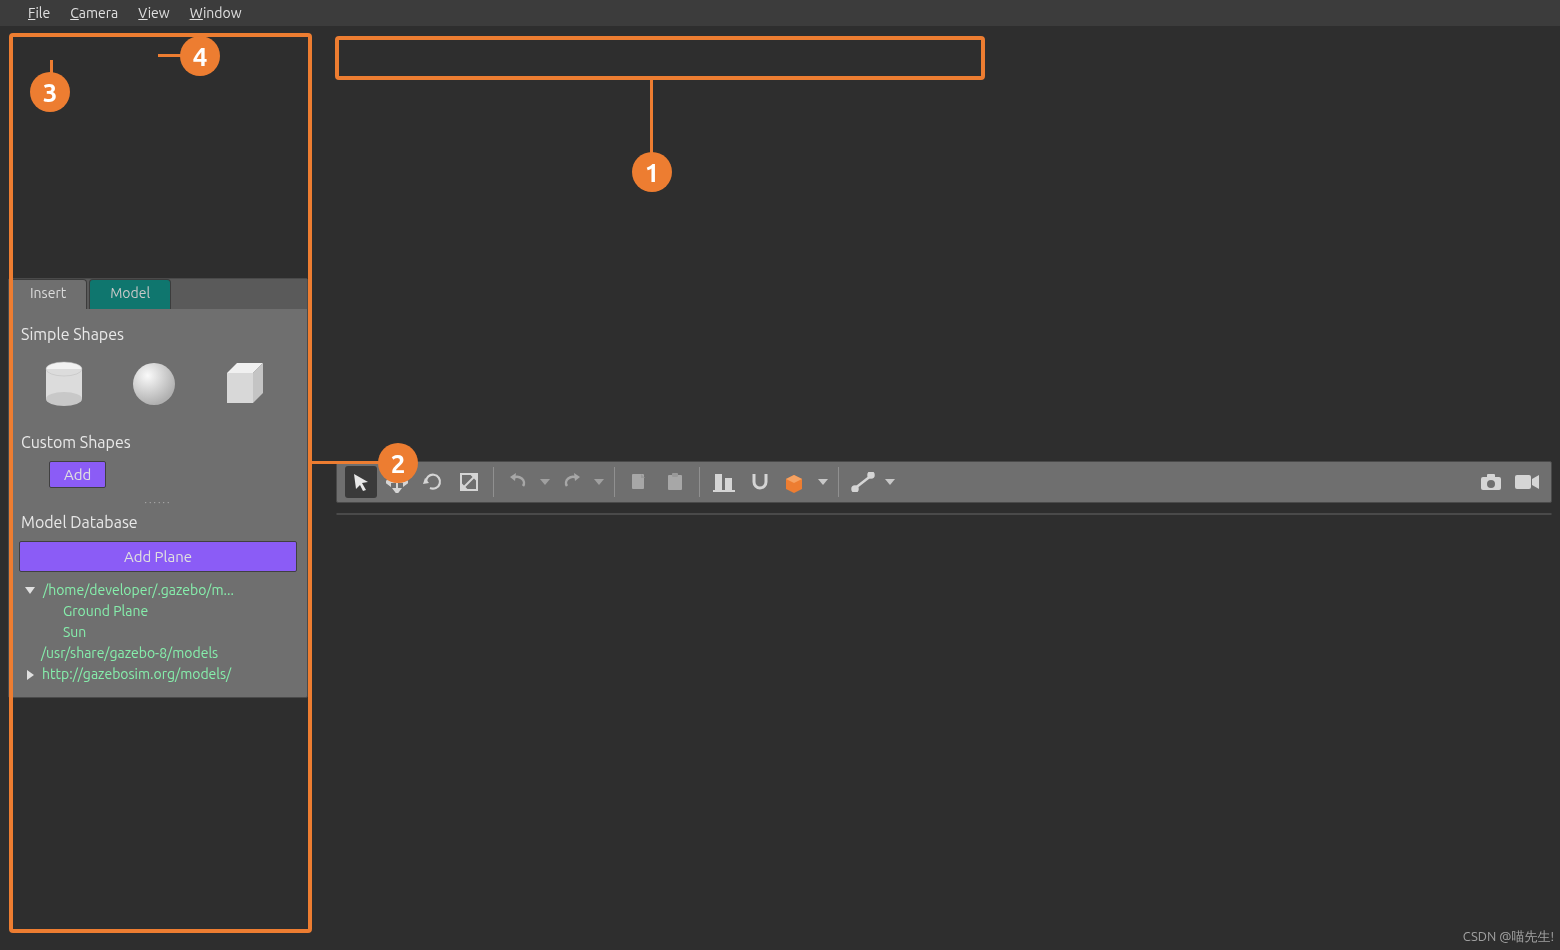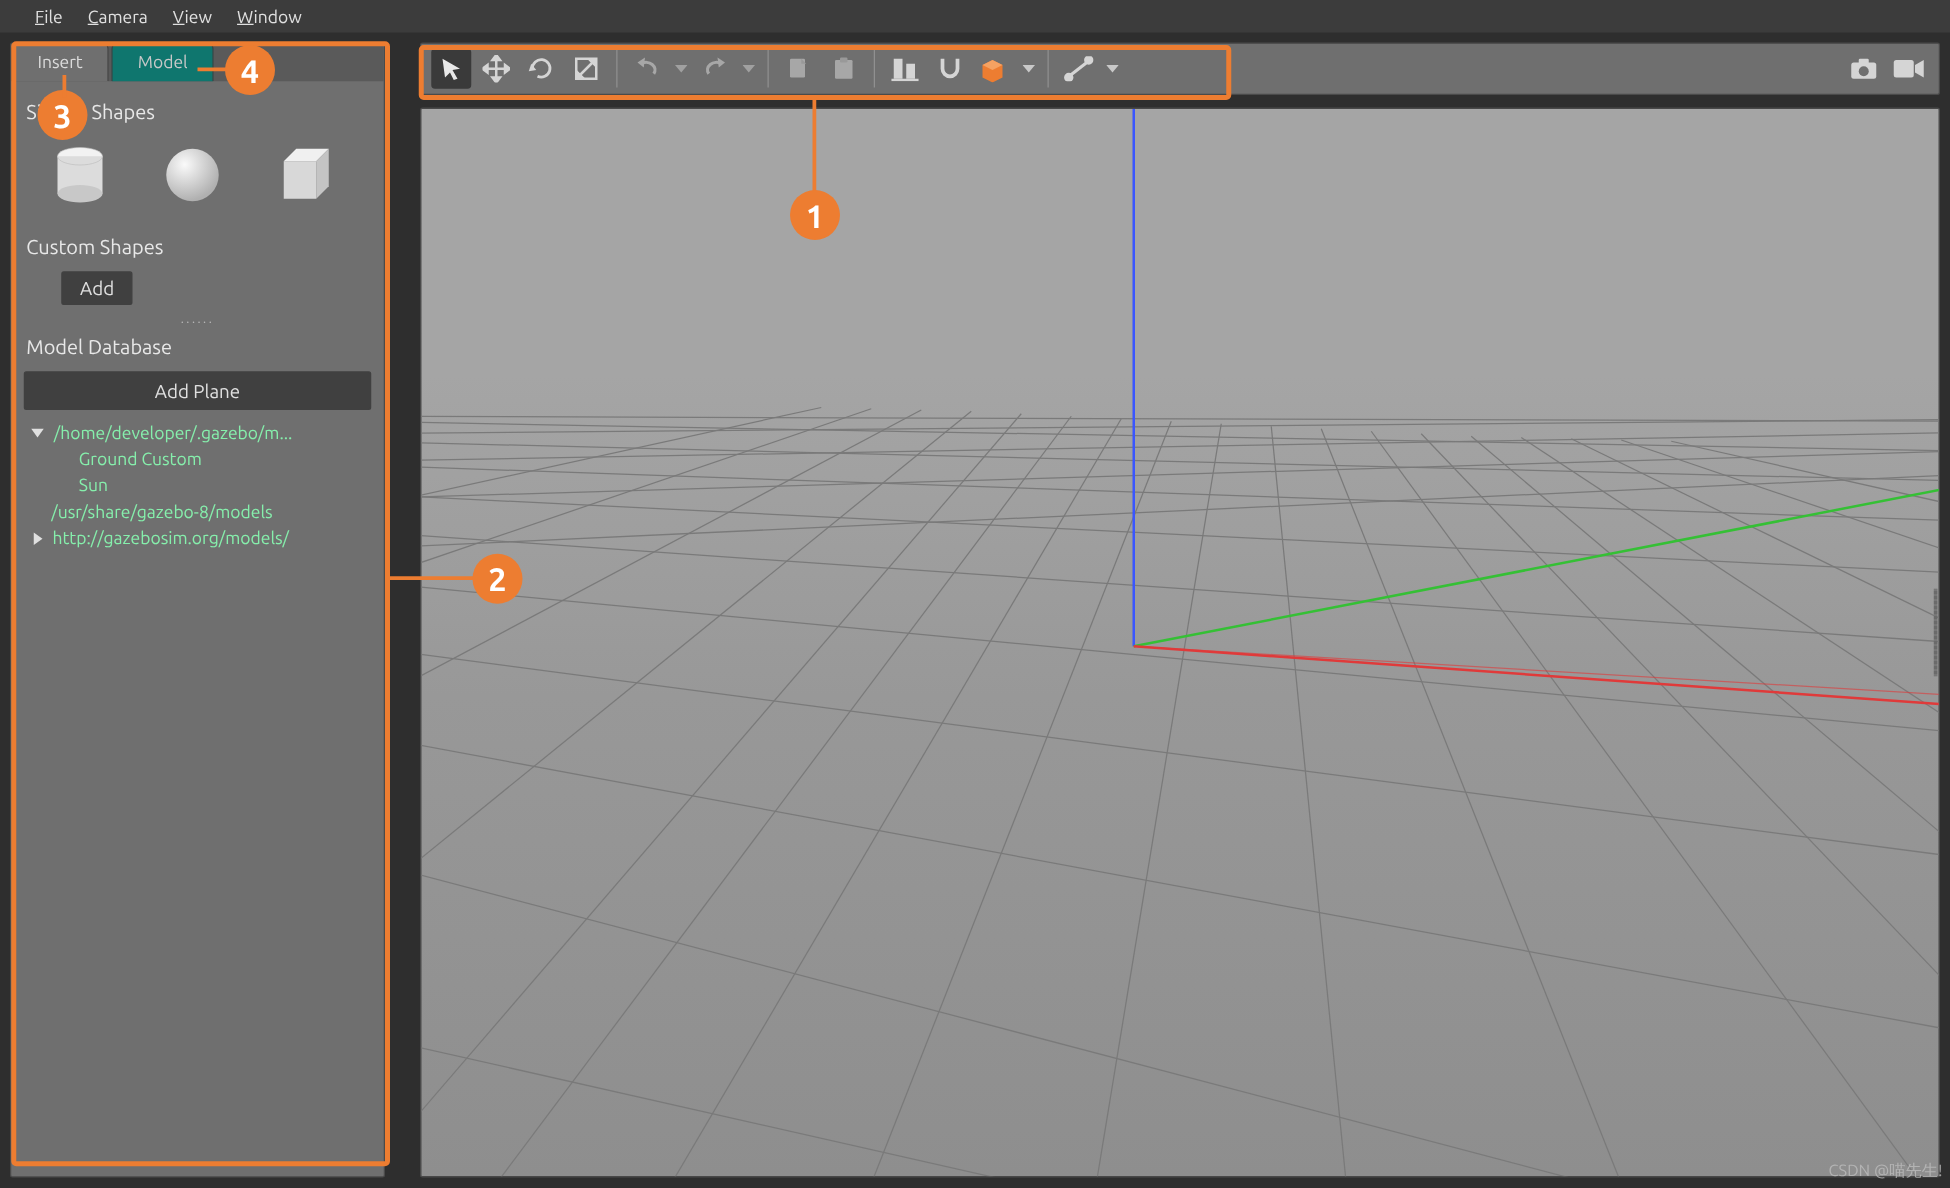--- a/index.html
+++ b/index.html
@@ -4,32 +4,32 @@
   <style>
     * { margin: 0; padding: 0; box-sizing: border-box; font-family: "Ubuntu", "Segoe UI", Arial, sans-serif; }
     body { background: #2e2e2e; width: 1560px; height: 950px; position: relative; overflow: hidden; color: #d0d0d0; }
 
     
     .menubar { height: 26px; background: #3c3c3c; display: flex; align-items: center; padding: 0 18px; font-size: 14px; }
     .menubar .mi { padding: 2px 10px; cursor: pointer; color:#e0e0e0;}
     .menubar .mi .ul { text-decoration: underline; }
 
     
-    .mainwrap { position: absolute; top:26px; left:0; right:0; bottom:0; display:flex; padding:8px; gap:28px; }
+    .mainwrap { position: absolute; top:26px; left:0; right:0; bottom:0; display:flex; padding:8px; gap:28px;align-items:center; }
 
     
     .leftpanel { width: 300px; background: #6f6f6f; border:1px solid #4a4a4a; display:flex; flex-direction:column; border-radius:2px; }
     .tabs { display:flex; height:30px; background:#5a5a5a; }
     .tab { flex:0 0 auto; padding: 5px 20px; background:#0f766e; font-size:14px; border:1px solid #3c3c3c; border-bottom:none; color:#c8c8c8; cursor:pointer; border-radius:4px 4px 0 0; margin-right:2px;}
     .tab.active { background:#6f6f6f; color:#dcdcdc; }
     .panelcontent { flex:1; padding:12px 10px; overflow:hidden; font-size:15px; color:#e4e4e4;}
     .section-title { font-size:16px; margin:4px 2px 10px 2px; color:#e8e8e8;}
     .shapes-row { display:flex; gap:40px; padding: 6px 20px 10px 20px; }
     .shape { width:50px; height:50px; display:flex; align-items:center; justify-content:center; cursor:pointer;}
-    .btn { background:#404040; border:1px solid #404040; color:#e0e0e0; font-size:15px; padding:4px 14px; cursor:pointer; border-radius:2px;}
+    .btn { background:#8b5cf6; border:1px solid #404040; color:#e0e0e0; font-size:15px; padding:4px 14px; cursor:pointer; border-radius:2px;}
     .btn.block { display:block; width:100%; text-align:center; padding:6px 0; }
     .dots { text-align:center; color:#b8b8b8; letter-spacing:2px; margin:8px 0 6px 0; font-size:10px; }
     .tree { font-size:14px; color:#86efac; line-height:1.5; margin-top:8px;}
     .tree .tr-row { display:flex; align-items:center; gap:4px; padding-left:6px;}
     .tree .indent1 { padding-left: 44px; }
     .tree .indent0b { padding-left: 22px; }
     .tri-down { width:0;height:0;border-left:5px solid transparent;border-right:5px solid transparent;border-top:7px solid #e0e0e0; display:inline-block; margin-right:4px;}
     .tri-right { width:0;height:0;border-top:5px solid transparent;border-bottom:5px solid transparent;border-left:7px solid #e0e0e0; display:inline-block; margin-right:4px; margin-left:2px;}
 
     
@@ -105,21 +105,21 @@
       </div>
       <div class="dots">······</div>
       <div class="section-title">Model Database</div>
       <button class="btn block">Add Plane</button>
       <div class="tree">
         <div class="tr-row">
             <span class="tri-down"></span>
             <span>/home/developer/.gazebo/m...</span>
           </div>
         <div class="tr-row indent1">
-            <span>Ground Custom</span>
+            <span>Ground Plane</span>
           </div>
         <div class="tr-row indent1">
             <span>Sun</span>
           </div>
         <div class="tr-row indent0b">
             <span>/usr/share/gazebo-8/models</span>
           </div>
         <div class="tr-row">
             <span class="tri-right"></span>
             <span>http://gazebosim.org/models/</span>

